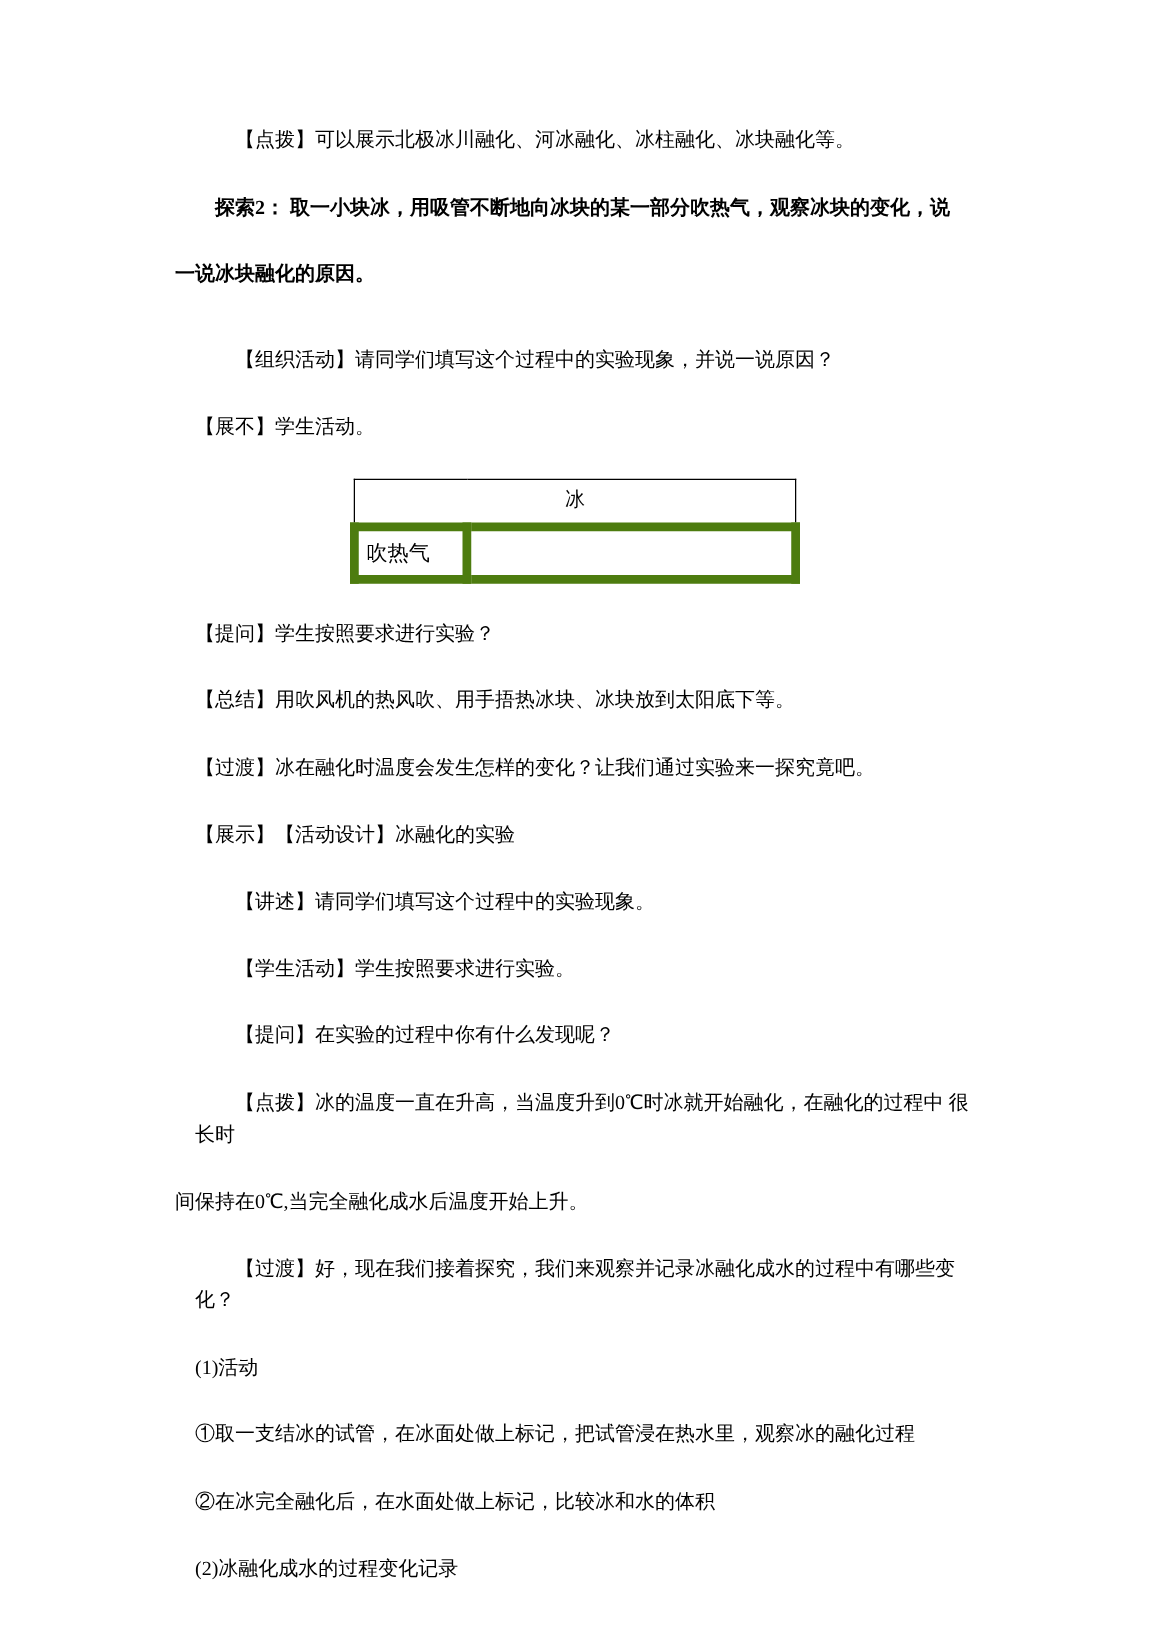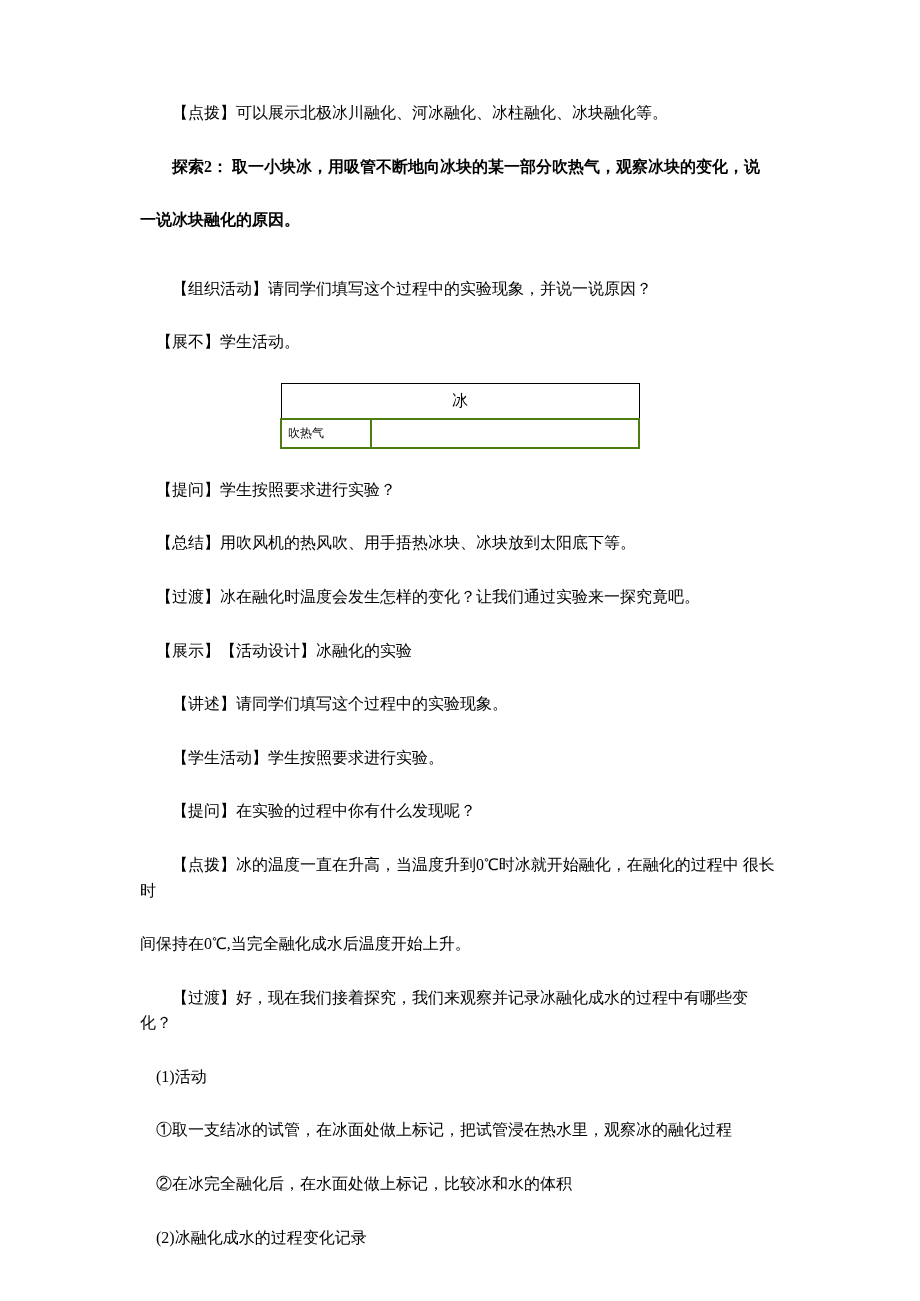--- a/index.html
+++ b/index.html
@@ -8,20 +8,21 @@
       font-family: "SimSun", "宋体", serif;
       font-size: 16px;
       color: #000;
       width: 920px;
       padding: 100px 140px 80px 140px;
       line-height: 1.6;
     }
     .para {
       margin-bottom: 28px;
       text-indent: 2em;
+      margin-left: 16px;
     }
     .para-bold {
       font-weight: bold;
       margin-bottom: 28px;
       text-indent: 2em;
     }
     .para-bold-cont {
       font-weight: bold;
       margin-bottom: 43px;
       text-indent: 0;
@@ -43,23 +44,23 @@
       width: 360px;
     }
     .table1 th {
       border: 1px solid #000;
       font-weight: normal;
       text-align: center;
       padding: 4px 6px;
       font-size: 16px;
     }
     .table1 td {
-      border: 2px solid #4d7c0f;
+      border: 7px solid #4d7c0f;
       padding: 4px 6px;
-      font-size: 12px;
+      font-size: 17px;
     }
     .table1 td:first-child {
       width: 90px;
     }
   </style>
 </head>
 <body>
 
 <p class="para">【点拨】可以展示北极冰川融化、河冰融化、冰柱融化、冰块融化等。</p>
 

